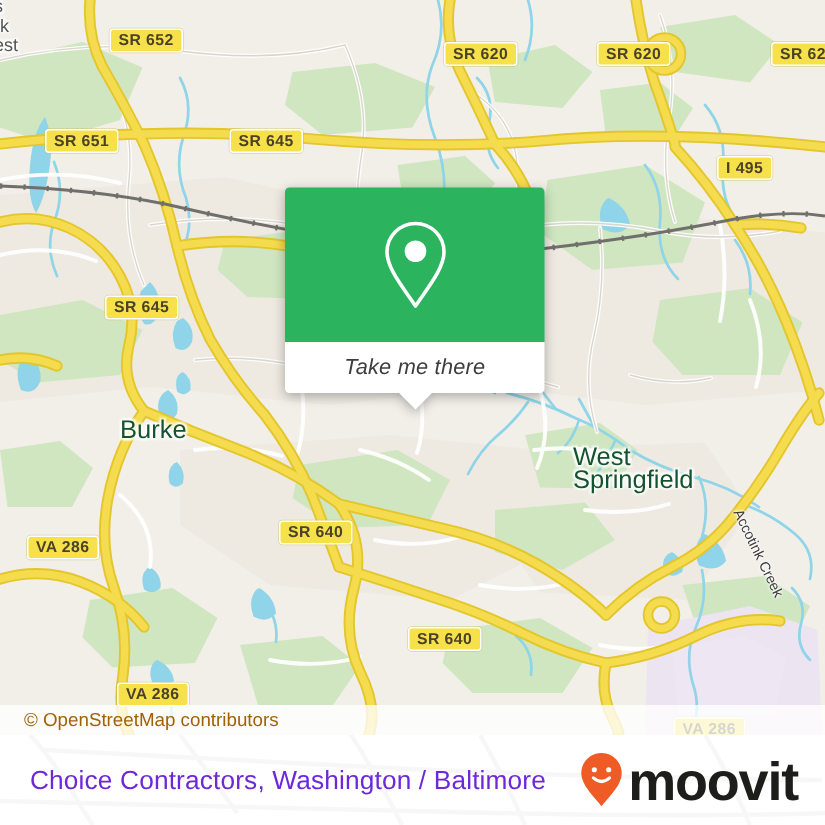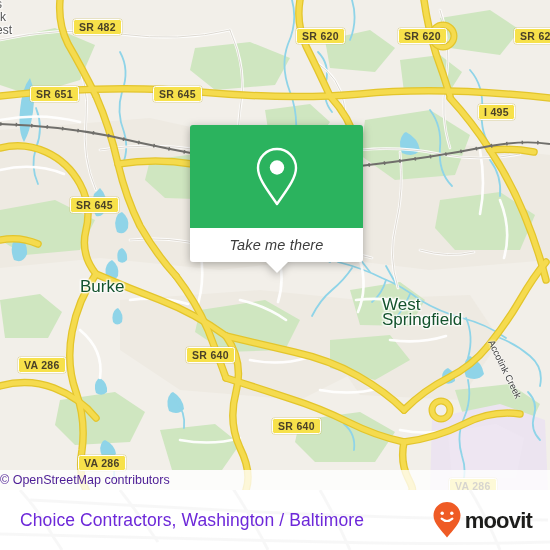--- a/index.html
+++ b/index.html
@@ -68,25 +68,25 @@
     transform-origin: left top;
     text-shadow: 0 0 2.5px #fff, 0 0 2.5px #fff, 0 0 1.5px #fff;
   }
 
   
   #attribution {
     position: absolute;
     left: 0; bottom: 0;
     width: 100%;
     background: rgba(255,255,255,0.78);
-    color: #4c1d95;
+    color: #a16207;
     font-size: 12.5px;
     line-height: 20px;
     height: 20px;
-    padding-left: 0;
+    padding-left: 16px;
   }
 
   
   #popup {
     position: absolute;
     left: 190px; top: 125px;
     width: 173px;
     filter: drop-shadow(0 2px 4px rgba(0,0,0,0.30));
     z-index: 20;
   }
@@ -152,21 +152,21 @@
   }
   #brand {
     position: relative;
     display: flex;
     align-items: center;
     gap: 3px;
     z-index: 2;
   }
   #brand-text {
     color: #1d1d1b;
-    font-size: 22px;
+    font-size: 36px;
     font-weight: bold;
     letter-spacing: -0.8px;
     line-height: 31px;
   }
 </style>
 </head>
 <body>
 
 <div id="page">
 
@@ -372,21 +372,21 @@
     <div class="place corner" style="left:-4px; top:-2px; white-space:pre-line;">s
 rk
 est</div>
 
     <div class="place" style="left:80px; top:277px;">Burke</div>
 
     <div class="place two-line" style="left:382px; top:297px; width:80px;">West<br>Springfield</div>
 
     <div class="creek-label" style="left:496px; top:338px;">Accotink Creek</div>
 
-    <div class="shield" style="left:73px;  top:19px;">SR 482</div>
+    <div class="shield" style="left:73px;  top:19px;">SR 652</div>
     <div class="shield" style="left:296px; top:28px;">SR 620</div>
     <div class="shield" style="left:398px; top:28px;">SR 620</div>
     <div class="shield" style="left:514px; top:28px;">SR 62</div>
     <div class="shield" style="left:30px;  top:86px;">SR 651</div>
     <div class="shield" style="left:153px; top:86px;">SR 645</div>
     <div class="shield" style="left:478px; top:104px;">I 495</div>
     <div class="shield" style="left:70px;  top:197px;">SR 645</div>
     <div class="shield" style="left:18px;  top:357px;">VA 286</div>
     <div class="shield" style="left:186px; top:347px;">SR 640</div>
     <div class="shield" style="left:272px; top:418px;">SR 640</div>

